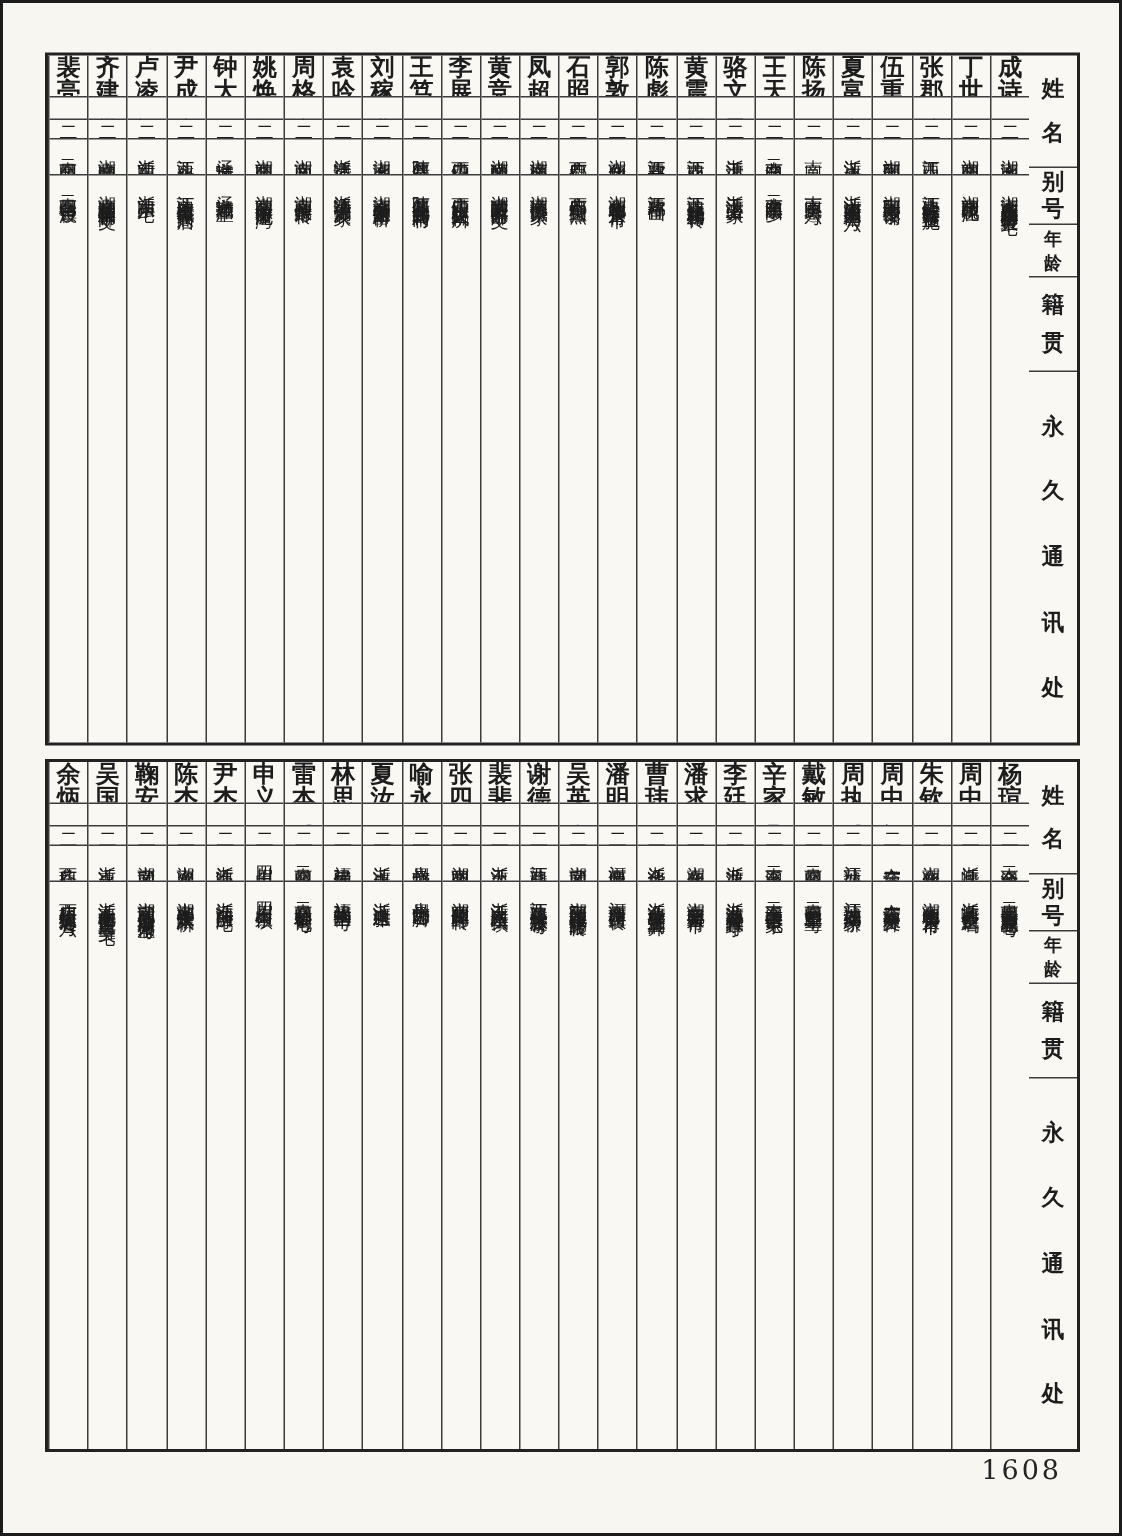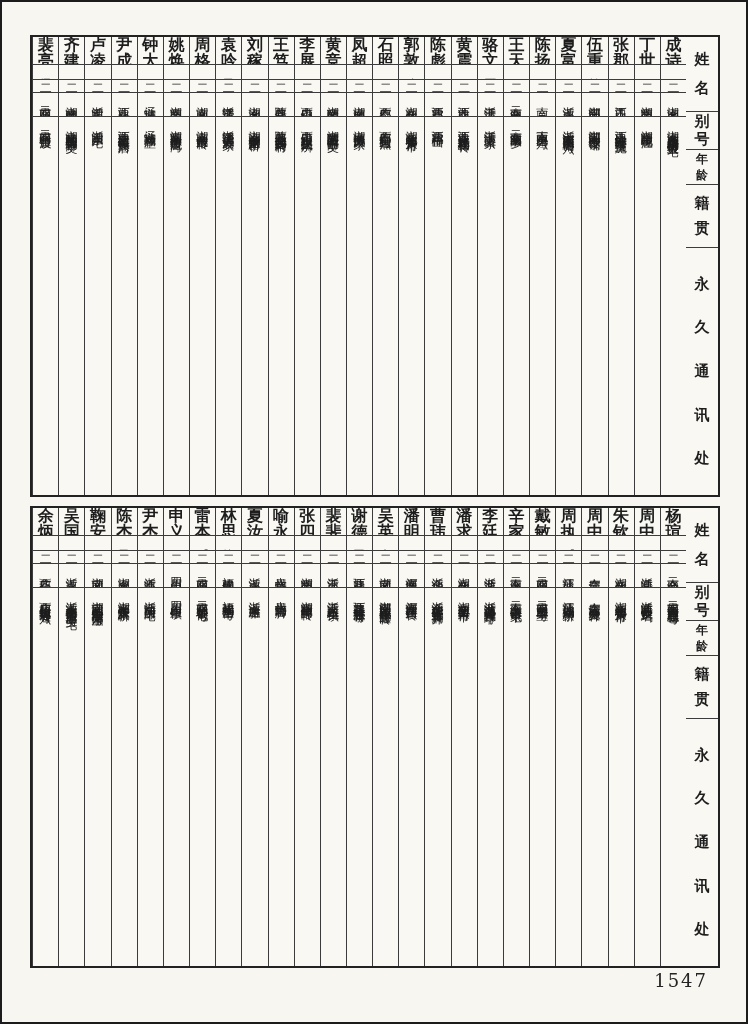--- a/index.html
+++ b/index.html
@@ -1259,14 +1259,14 @@
           </div>
         </div>
         <div class="cell c-native">
           <div class="vtext">广西苍梧</div>
         </div>
         <div class="cell c-addr">
           <div class="vtext">广西梧州长堤街河堤巷六号</div>
         </div>
       </div>
     </section>
-  <div class="page-number">1547</div>
+  <div class="page-number">1608</div>
 </div>
 
 </body></html>

